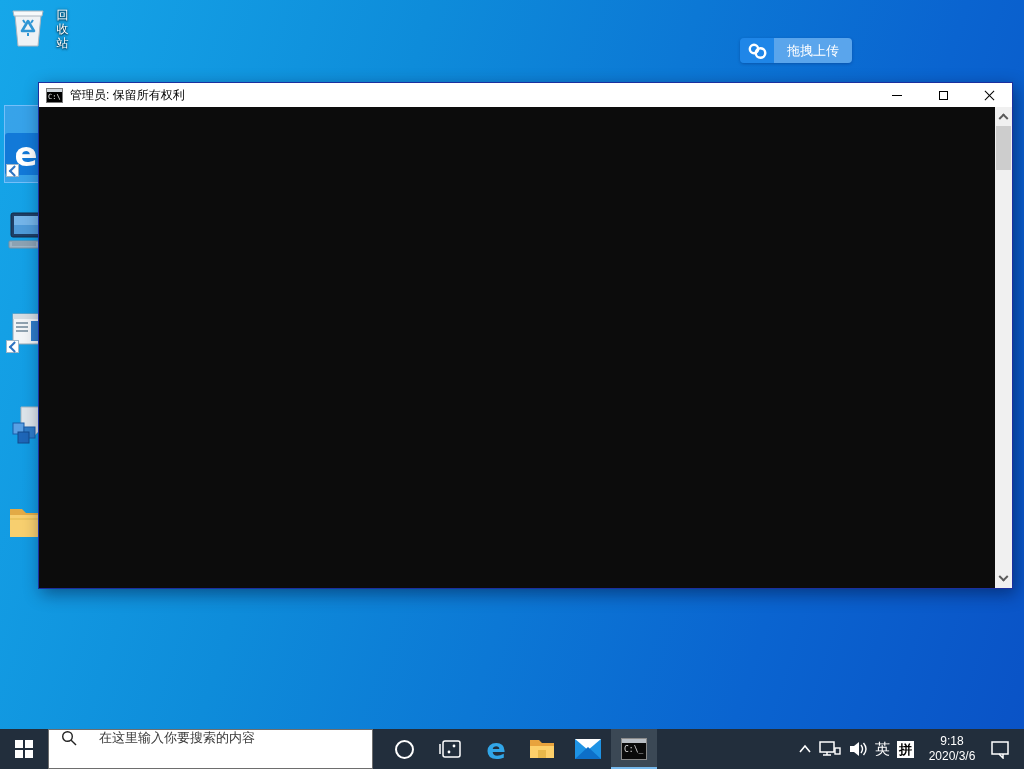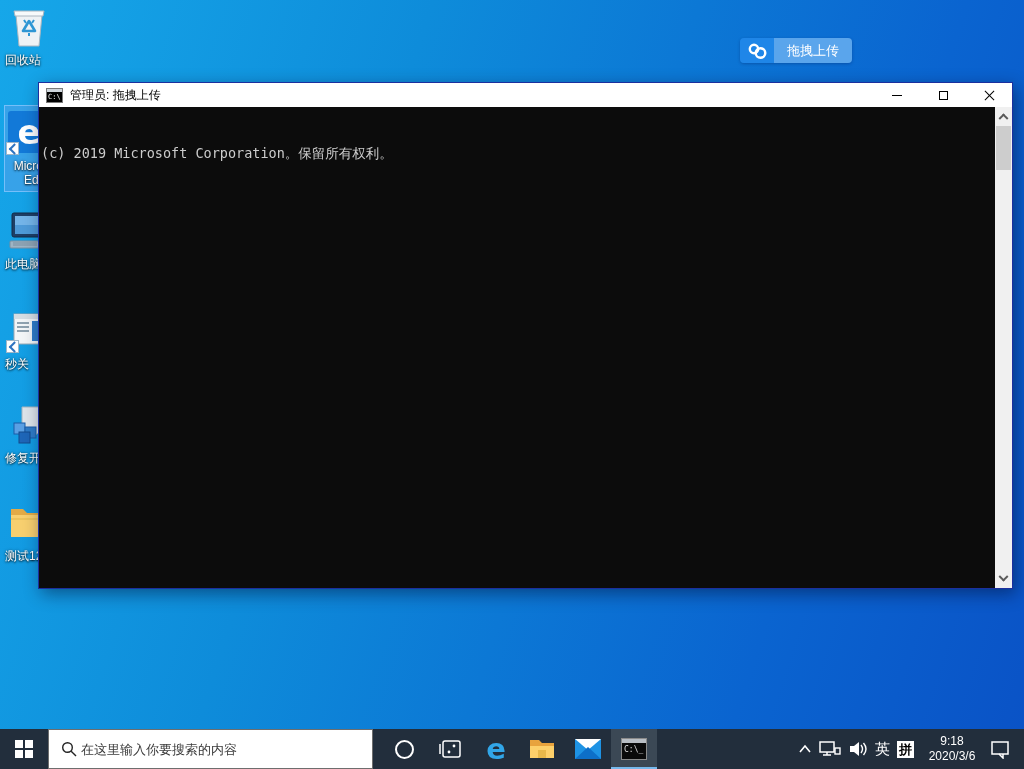--- a/index.html
+++ b/index.html
@@ -5,22 +5,22 @@
   * { margin:0; padding:0; box-sizing:border-box; }
   html,body { width:1024px; height:769px; }
   body { font-family:"Liberation Sans", sans-serif; overflow:hidden; }
 
   .desktop{
     position:relative; width:1024px; height:769px; overflow:hidden;
     background:linear-gradient(108deg,#16a7e9 0%,#0e8cda 34%,#0a64d0 76%,#0a52c6 100%);
   }
 
   
-  .dicon{ position:absolute; left:5px; width:66px; display:flex; flex-direction:column;
-          align-items:flex-start; gap:3px; z-index:1; }
+  .dicon{ position:absolute; left:5px; width:66px; display:flex; 
+          align-items:flex-end; gap:3px; z-index:1; }
   .dicon .ic{ width:48px; height:48px; display:grid; place-items:center; position:relative; }
   .dicon .lbl{ font-size:12px; color:#fff; text-align:center; line-height:14px;
                text-shadow:0 1px 2px rgba(0,0,0,.85), 0 0 3px rgba(0,0,0,.5); word-break:break-word; }
   .dicon.selected{ background:rgba(98,161,234,.45); outline:1px solid rgba(150,200,255,.75); padding:2px 0 4px; }
 
   .shortcut-arrow{ position:absolute; left:1px; bottom:1px; width:13px; height:13px; background:#fff;
                    border:1px solid #9fb6c8; display:grid; place-items:center; }
   .shortcut-arrow:after{ content:""; width:6px; height:6px;
                    border-left:2px solid #2f74c0; border-bottom:2px solid #2f74c0; transform:rotate(45deg) translate(1px,-1px); }
 
@@ -63,22 +63,22 @@
   .arr-up{ width:7px; height:7px; border-left:2px solid #5a5a5a; border-top:2px solid #5a5a5a; transform:rotate(45deg) translate(2px,2px); }
   .arr-dn{ width:7px; height:7px; border-right:2px solid #5a5a5a; border-bottom:2px solid #5a5a5a; transform:rotate(45deg) translate(-2px,-2px); }
   .sb-thumb{ position:absolute; top:19px; left:1px; width:15px; height:44px; background:#cdcdcd; }
 
   
   .taskbar{ position:absolute; left:0; bottom:0; width:1024px; height:40px; background:#222e3c;
             display:flex; align-items:center; z-index:50; }
   .start{ width:48px; height:40px; display:grid; place-items:center; }
   .winlogo{ display:grid; grid-template-columns:8px 8px; grid-template-rows:8px 8px; gap:2px; }
   .winlogo span{ background:#fff; }
-  .search{ width:325px; height:40px; background:#fff; border:1px solid #6e6e6e; display:flex; align-items:center;
-           gap:4px; padding:0 12px; }
+  .search{ width:325px; height:40px; background:#fff; border:1px solid #6e6e6e; display:flex; align-items:flex-start;
+           gap:22px; padding:0 12px; }
   .search input{ border:none; outline:none; flex:1; font-size:13px; background:transparent;
                  font-family:"Liberation Sans", sans-serif; color:#111; }
   .search input::placeholder{ color:#3a3a3a; opacity:1; }
   .tb-apps{ display:flex; height:40px; align-items:center; margin-left:8px; }
   .tb-app{ width:46px; height:40px; display:grid; place-items:center; position:relative; }
   .tb-app.active{ background:#3b4855; }
   .tb-app.active:after{ content:""; position:absolute; left:0; right:0; bottom:0; height:2px; background:#76b9ed; }
   .cortana-ring{ width:19px; height:19px; border:2px solid #fff; border-radius:50%; }
   .edge-tb{ font-family:"DejaVu Sans", sans-serif; font-weight:bold; font-size:29px; color:#31a6e8; line-height:1; }
   .cmdico-tb{ width:26px; height:22px; background:#0a0a0a; border:1px solid #8a8a8a; position:relative; }
@@ -179,36 +179,35 @@
         <circle cx="8" cy="7" r="4.2" fill="none" stroke="#fff" stroke-width="2.4"></circle>
         <circle cx="14.5" cy="11" r="4.8" fill="none" stroke="#fff" stroke-width="2.4"></circle>
       </svg>
     </div>
     <div class="upload-txt">拖拽上传</div>
   </div>
 
   <div class="cmd-window">
     <div class="titlebar">
       <div class="cmdico"></div>
-      <div class="wtitle">管理员: 拖拽上传</div>
+      <div class="wtitle">管理员: 保留所有权利</div>
       <div class="wcontrols">
         <div class="wbtn">
             <span class="gl-min"></span>
           </div>
         <div class="wbtn">
             <span class="gl-max"></span>
           </div>
         <div class="wbtn">
             <span class="gl-close"></span>
           </div>
       </div>
     </div>
     <div class="console">
       <div class="console-text">
-        <div class="cline">(c) 2019 Microsoft Corporation。保留所有权利。</div>
         <div class="cline">&nbsp;</div>
       </div>
       <div class="scrollbar">
         <div class="sb-btn sb-up">
             <span class="arr-up"></span>
           </div>
         <div class="sb-thumb"></div>
         <div class="sb-btn sb-down">
             <span class="arr-dn"></span>
           </div>

